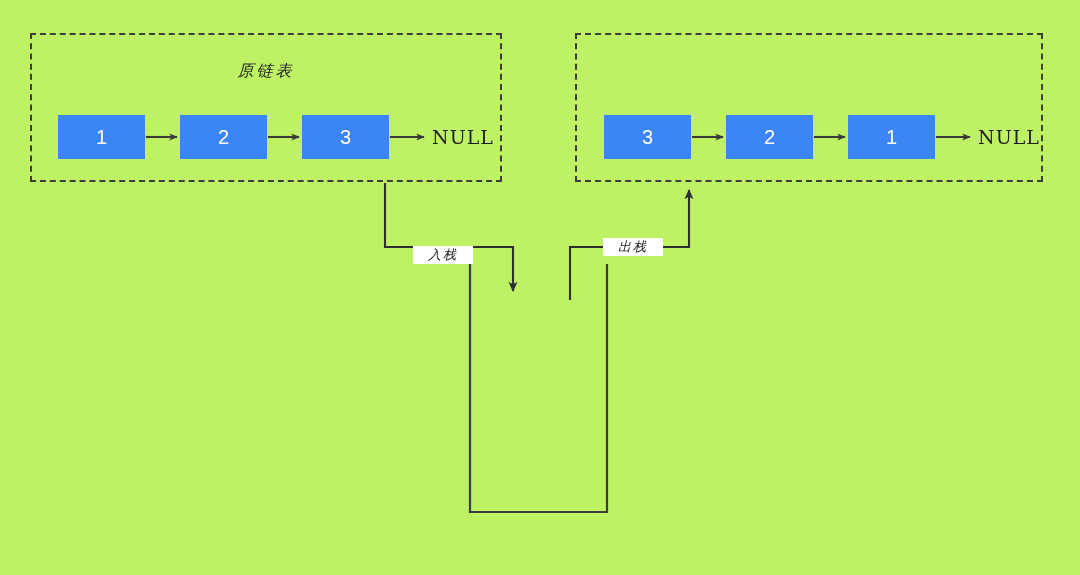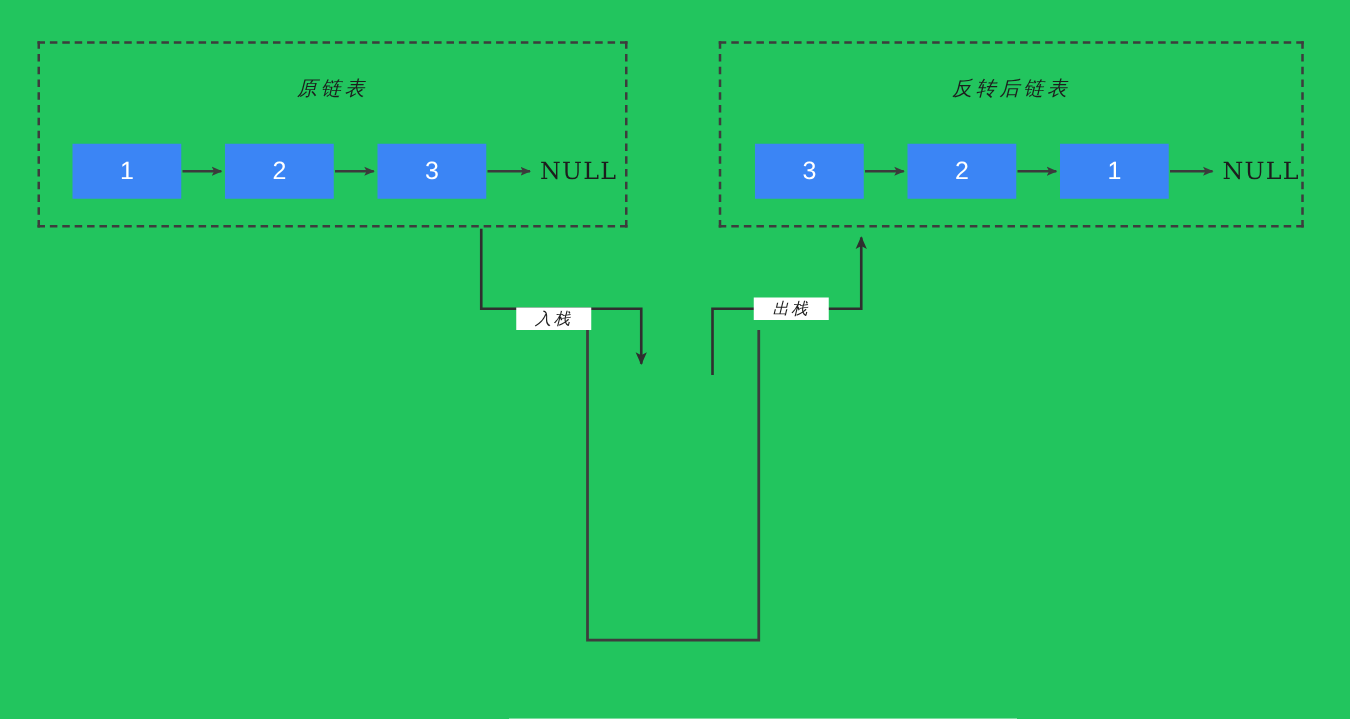--- a/index.html
+++ b/index.html
@@ -7,21 +7,21 @@
     padding: 0;
     background: #ffffff;
   }
   body {
     font-family: "Liberation Sans", sans-serif;
   }
   #canvas {
     position: relative;
     width: 1080px;
     height: 575px;
-    background: #22c55e;
+    background: #bef264;
     overflow: hidden;
   }
   svg.layer {
     position: absolute;
     left: 0;
     top: 0;
     width: 1080px;
     height: 575px;
   }
   .panel {
@@ -127,21 +127,20 @@
     <span>2</span>
   </div>
   <div class="node" style="left:302px; top:115px; width:87px; height:44px; background:#3b85f5;">
     <span>3</span>
   </div>
 
   <div class="null-label" style="left:432px; top:126px;">NULL</div>
 
   <div class="panel" style="left:575px; top:33px; width:468px; height:149px;"></div>
 
-  <div class="panel-title" style="left:575px; top:61px; width:468px;">反转后链表</div>
 
   <div class="node" style="left:604px; top:115px; width:87px; height:44px; background:#3b85f5;">
     <span>3</span>
   </div>
   <div class="node" style="left:726px; top:115px; width:87px; height:44px; background:#3b85f5;">
     <span>2</span>
   </div>
   <div class="node" style="left:848px; top:115px; width:87px; height:44px; background:#3b85f5;">
     <span>1</span>
   </div>

